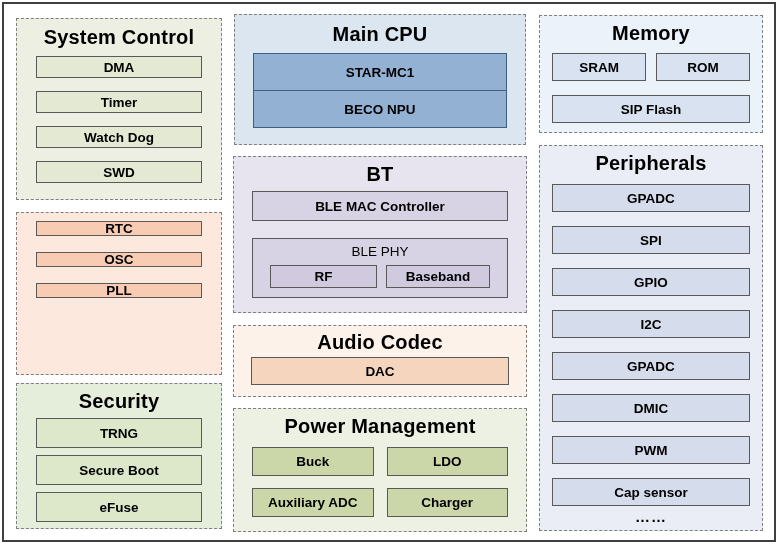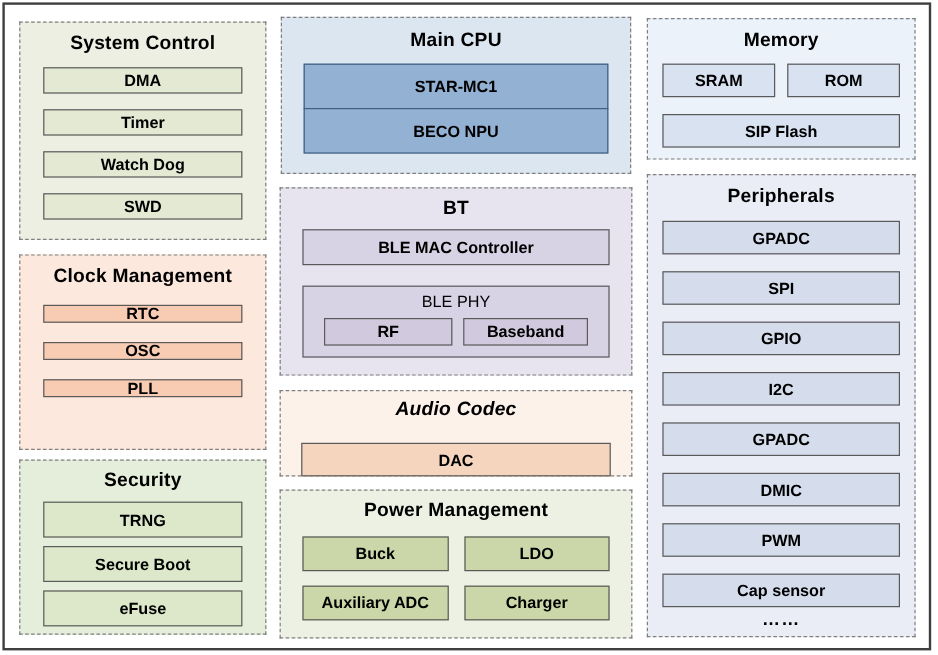--- a/index.html
+++ b/index.html
@@ -10,21 +10,21 @@
   }
   .frame {
     position:absolute; left:2px; top:2px; width:770px; height:536px;
     border:2px solid #3f3f3f; background:#fff;
   }
   .group {
     position:absolute; box-sizing:border-box;
     border:1px dashed #7f7f7f;
   }
   .gtitle {
-    margin:0; text-align:center; font-weight:bold; font-size:16px;
+    margin:0; text-align:center; font-weight:bold; font-size:20px;
     line-height:22px; color:#000; letter-spacing:.2px;
   }
   .box {
     box-sizing:border-box; border:1px solid #595959;
     display:flex; align-items:center; justify-content:center;
     font-size:13.5px; color:#000; background:#fff; text-align:center;font-weight:bold;
   }
   .stack { display:flex; flex-direction:column; }
 
   
@@ -64,21 +64,21 @@
     display:flex; flex-direction:column;
   }
   #g-bt .phy-label { font-size:13.5px; line-height:18px; text-align:center; margin-top:4px; }
   #g-bt .phy-row { display:flex; justify-content:space-between; padding:4px 17px 0; }
   #g-bt .phy-row .box { height:23px; background:#d1cade; }
   #g-bt .rf { width:107px; }
   #g-bt .baseband { width:104px; }
 
   #g-audio-codec { left:233px; top:325px; width:294px; height:72px;
     background:#fdf2ea; padding:5px 17px 0; }
-  #g-audio-codec .gtitle { margin-bottom:16px;font-style:italic; }
+  #g-audio-codec .gtitle { margin-bottom:4px; }
   #g-audio-codec .box { height:28px; background:#f6d5bf; }
 
   #g-power-management { left:233px; top:408px; width:294px; height:124px;
     background:#edf1e4; padding:6px 18px 0; }
   #g-power-management .gtitle { margin-bottom:10px; }
   #g-power-management .grid {
     display:grid; grid-template-columns:1fr 1fr; column-gap:13px; row-gap:12px;
   }
   #g-power-management .box { height:29px; background:#cbd7a8; }
 
@@ -111,21 +111,20 @@
     <h2 class="gtitle">System Control</h2>
     <div class="stack">
       <div class="box">DMA</div>
       <div class="box">Timer</div>
       <div class="box">Watch Dog</div>
       <div class="box">SWD</div>
     </div>
   </section>
 
   <section class="group" id="g-clock-management">
-    <h2 class="gtitle">Clock Management</h2>
     <div class="stack">
       <div class="box">RTC</div>
       <div class="box">OSC</div>
       <div class="box">PLL</div>
     </div>
   </section>
 
   <section class="group" id="g-security">
     <h2 class="gtitle">Security</h2>
     <div class="stack">

